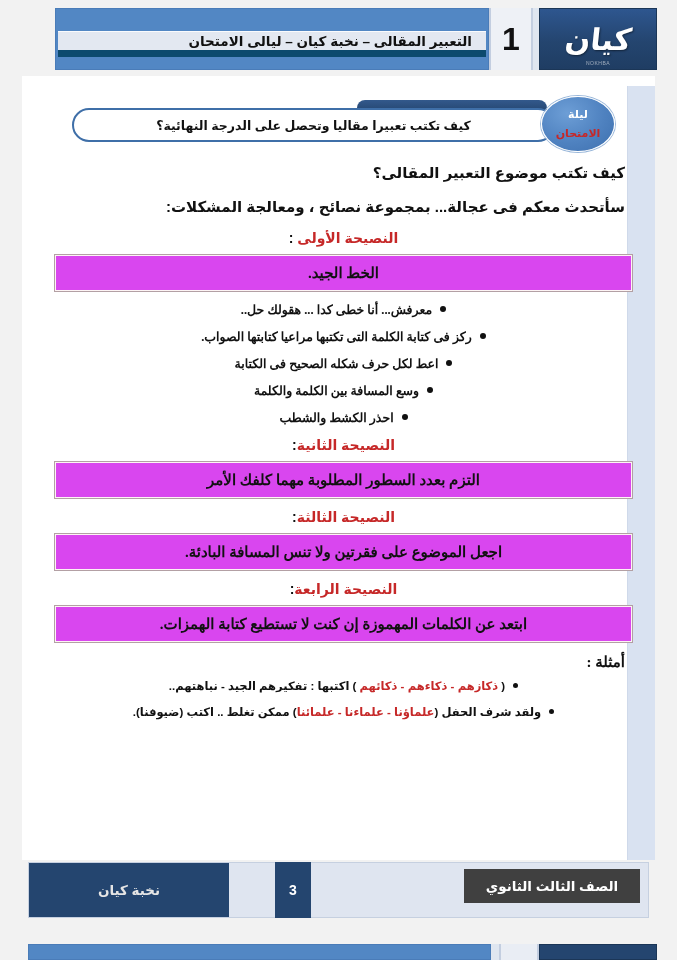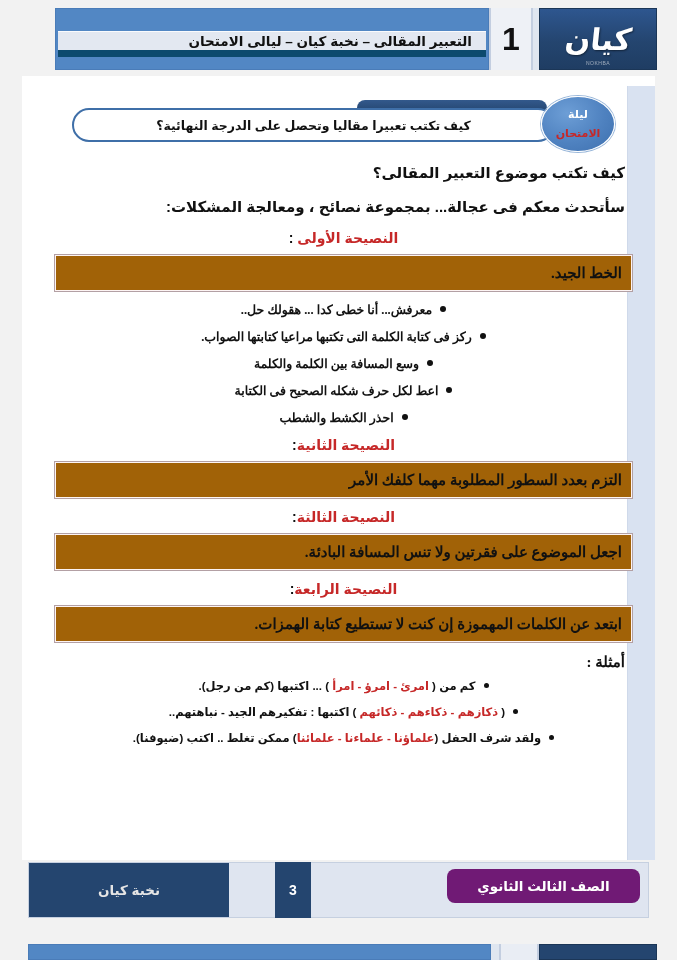--- a/index.html
+++ b/index.html
@@ -199,25 +199,25 @@
   .advice-label {
     text-align: center;
     font-size: 14px;
     font-weight: bold;
     color: #c62828;
     margin: 10px 0 8px 0;
   }
   .advice-label .colon { color: #111; }
 
   .pink-box {
-    background: #a16207;
+    background: #d946ef;
     border: 1px solid #b3a0a4;
     box-shadow: inset 0 0 0 1px #fdf4f4;
     padding: 9px 10px;
-    text-align: right;
+    text-align: center;
     margin-bottom: 8px;
   }
   .pink-box span {
     font-size: 15px;
     font-weight: bold;
     color: #111;
     font-family: "Liberation Serif", "DejaVu Serif", serif;
   }
 
   .bullets { list-style: none; margin: 10px 0 4px 0; }
@@ -303,27 +303,26 @@
     width: 36px;
     background: #24456f;
     display: flex;
     align-items: center;
     justify-content: center;
     margin: -1px 0;
   }
   .f-page span { color: #fff; font-size: 14px; font-weight: bold; }
   .f-spacer2 { flex: 1; }
   .f-left {
-    width: 193px;
-    background: #701a75;
+    width: 176px;
+    background: #404040;
     display: flex;
     align-items: center;
     justify-content: center;
     margin: 6px 8px 14px 6px;
-    border-radius: 8px;
   }
   .f-left span { color: #fff; font-size: 13.5px; font-weight: bold; }
 
   
   .next-peek {
     position: absolute;
     bottom: 0;
     left: 28px;
     right: 20px;
     height: 16px;
@@ -385,25 +384,25 @@
         <li>
             <span class="dot"></span>
             <span class="txt">معرفش... أنا خطى كدا   ... هقولك حل..</span>
           </li>
         <li>
             <span class="dot"></span>
             <span class="txt">ركز فى كتابة الكلمة التى تكتبها مراعيا كتابتها الصواب.</span>
           </li>
         <li>
             <span class="dot"></span>
+            <span class="txt">اعط لكل حرف شكله الصحيح فى الكتابة</span>
+          </li>
+        <li>
+            <span class="dot"></span>
             <span class="txt">وسع المسافة بين الكلمة والكلمة</span>
-          </li>
-        <li>
-            <span class="dot"></span>
-            <span class="txt">اعط لكل حرف شكله الصحيح فى الكتابة</span>
           </li>
         <li>
             <span class="dot"></span>
             <span class="txt">احذر الكشط والشطب</span>
           </li>
       </ul>
 
       <div class="advice-label">
         <span>النصيحة الثانية</span><span class="colon">:</span>
       </div>
@@ -420,24 +419,20 @@
 
       <div class="advice-label">
         <span>النصيحة الرابعة</span><span class="colon">:</span>
       </div>
       <div class="pink-box">
         <span>ابتعد عن الكلمات المهموزة إن كنت لا تستطيع كتابة الهمزات.</span>
       </div>
 
       <div class="examples-label">أمثلة :</div>
       <ul class="ex-list">
-        <li>
-          <span class="dot"></span>
-          <span class="txt"><span>كم من ( </span><span class="hl">امرئ  -  امرؤ  -  امرأ</span><span> ) ... اكتبها (كم من رجل).</span></span>
-        </li>
         <li>
           <span class="dot"></span>
           <span class="txt"><span>( </span><span class="hl">ذكازهم - ذكاءهم - ذكائهم</span><span> ) اكتبها : تفكيرهم الجيد - نباهتهم..</span></span>
         </li>
         <li>
           <span class="dot"></span>
           <span class="txt"><span>ولقد شرف الحفل (</span><span class="hl">علماؤنا - علماءنا - علمائنا</span><span>) ممكن تغلط .. اكتب (ضيوفنا).</span></span>
         </li>
       </ul>
 

